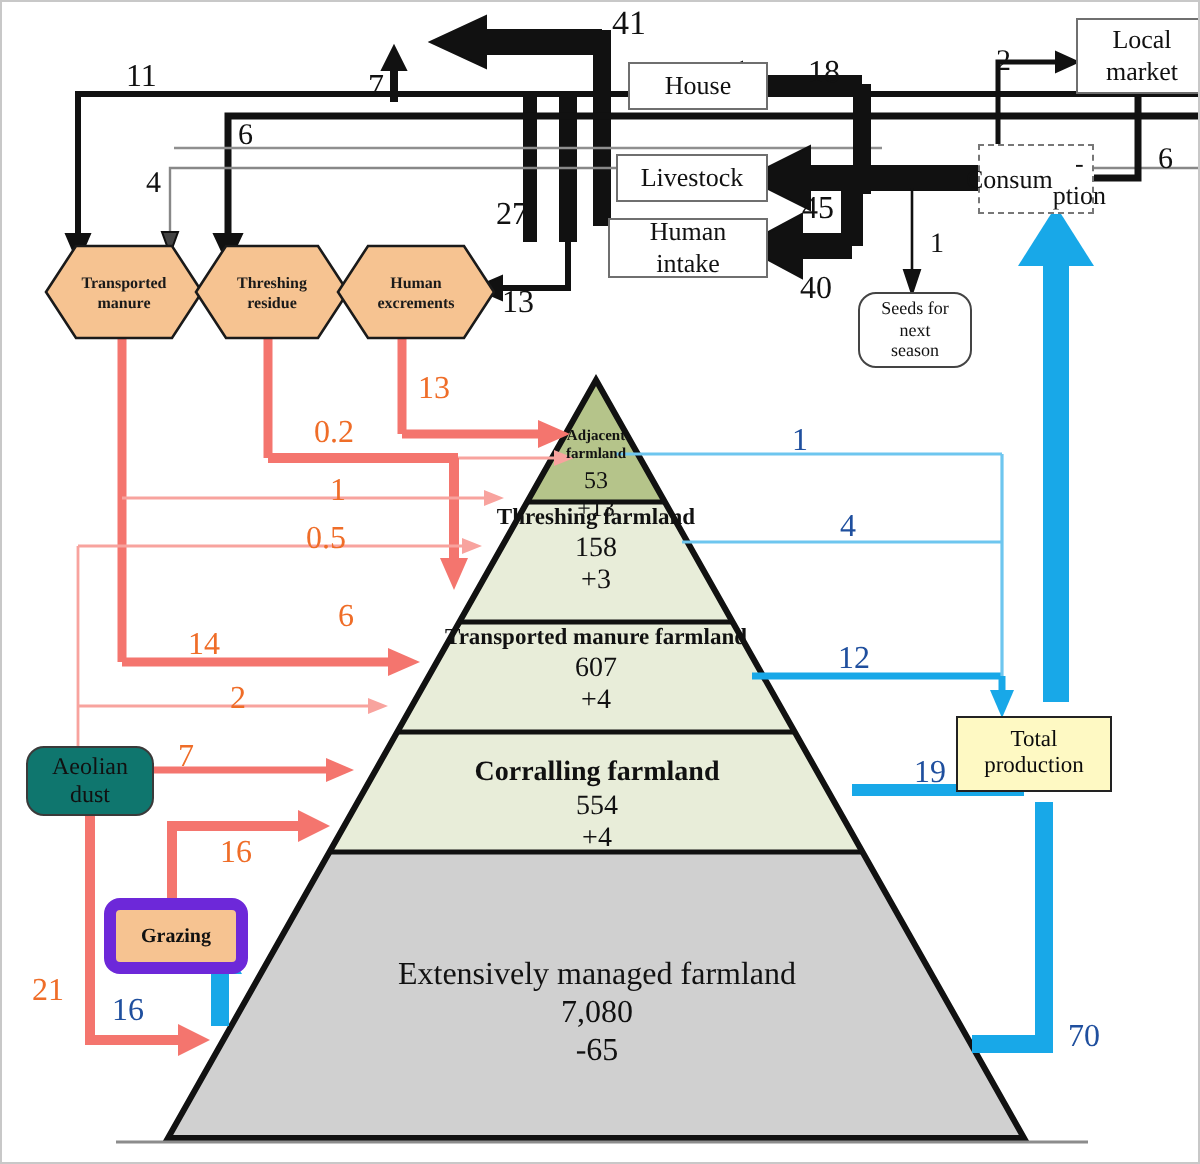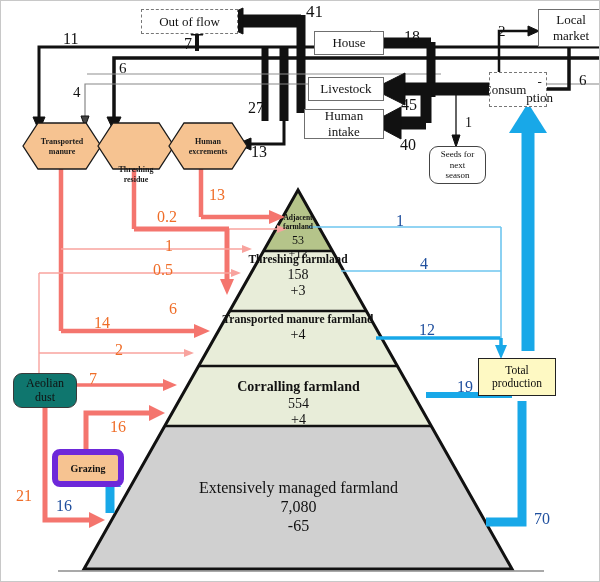--- a/index.html
+++ b/index.html
@@ -178,23 +178,20 @@
       <path d="M485,521 L521,521 L521,400" stroke="#18a8e8" stroke-width="9"></path>
 
       <path d="M527,350 L527,128" stroke="#18a8e8" stroke-width="13"></path>
       <polygon points="508,132 546,132 527,102 " fill="#18a8e8"></polygon>
 
       <path d="M109,512 L109,482" stroke="#18a8e8" stroke-width="9"></path>
       <polygon points="98,486 120,486 109,466" fill="#18a8e8"></polygon>
     </g>
   </svg>
 
-  <div class="box box-dashed" style="left:140px;top:8px;width:97px;height:25px;">
-    <span>Out of flow</span>
-  </div>
 
   <div class="box box-solid" style="left:313px;top:30px;width:70px;height:24px;">
     <span>House</span>
   </div>
 
   <div class="box box-solid" style="left:307px;top:76px;width:76px;height:24px;">
     <span>Livestock</span>
   </div>
 
   <div class="box box-solid" style="left:303px;top:108px;width:80px;height:30px;flex-direction:column;">
@@ -235,21 +232,21 @@
   <svg style="position:absolute;left:0;top:0;width:600px;height:582px;pointer-events:none;">
     <polygon points="22,145 37,122 85,122 100,145 85,168 37,168" fill="#f6c391" stroke="#1a1a1a" stroke-width="1.3"></polygon>
     <polygon points="97,145 112,122 158,122 173,145 158,168 112,168" fill="#f6c391" stroke="#1a1a1a" stroke-width="1.3"></polygon>
     <polygon points="168,145 183,122 231,122 246,145 231,168 183,168" fill="#f6c391" stroke="#1a1a1a" stroke-width="1.3"></polygon>
   </svg>
 
   <div class="hexlabel" style="left:22px;top:136px;width:78px;">
     <div>Transported</div>
     <div>manure</div>
   </div>
-  <div class="hexlabel" style="left:97px;top:136px;width:76px;margin-top:28px;">
+  <div class="hexlabel" style="left:97px;top:136px;width:76px;">
     <div>Threshing</div>
     <div>residue</div>
   </div>
   <div class="hexlabel" style="left:168px;top:136px;width:78px;">
     <div>Human</div>
     <div>excrements</div>
   </div>
 
   <div class="pyr-text" style="left:247px;top:213px;width:100px;font-size:7.5px;font-weight:bold;">
     <div>Adjacent</div>
@@ -259,20 +256,21 @@
   </div>
 
   <div class="pyr-text" style="left:222px;top:252px;width:150px;font-size:11.5px;font-weight:bold;">
     <div>Threshing farmland</div>
     <div style="font-size:14px;font-weight:normal;">158</div>
     <div style="font-size:14px;font-weight:normal;">+3</div>
   </div>
 
   <div class="pyr-text" style="left:182px;top:312px;width:230px;font-size:11.5px;font-weight:bold;">
     <div>Transported manure farmland</div>
+    <div style="font-size:14px;font-weight:normal;">607</div>
     <div style="font-size:14px;font-weight:normal;">+4</div>
   </div>
 
   <div class="pyr-text" style="left:190px;top:378px;width:215px;font-size:14px;font-weight:bold;">
     <div>Corralling farmland</div>
     <div style="font-size:14px;font-weight:normal;">554</div>
     <div style="font-size:14px;font-weight:normal;">+4</div>
   </div>
 
   <div class="pyr-text" style="left:150px;top:478px;width:295px;font-size:16px;">

